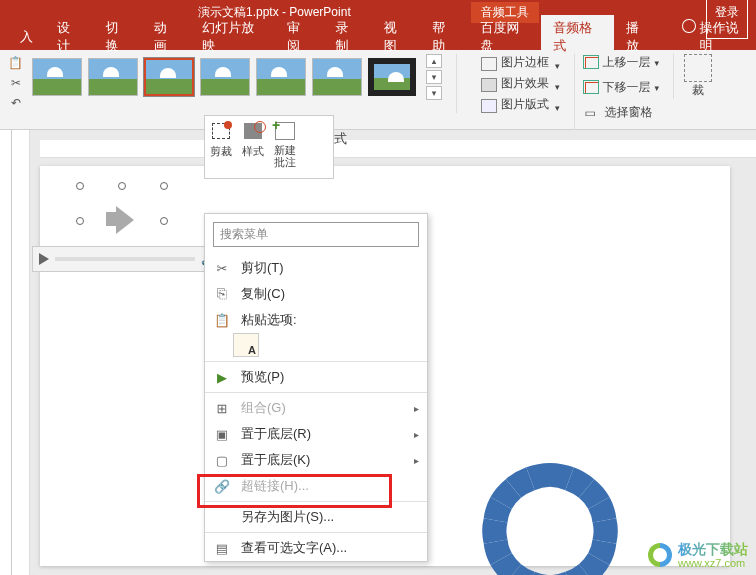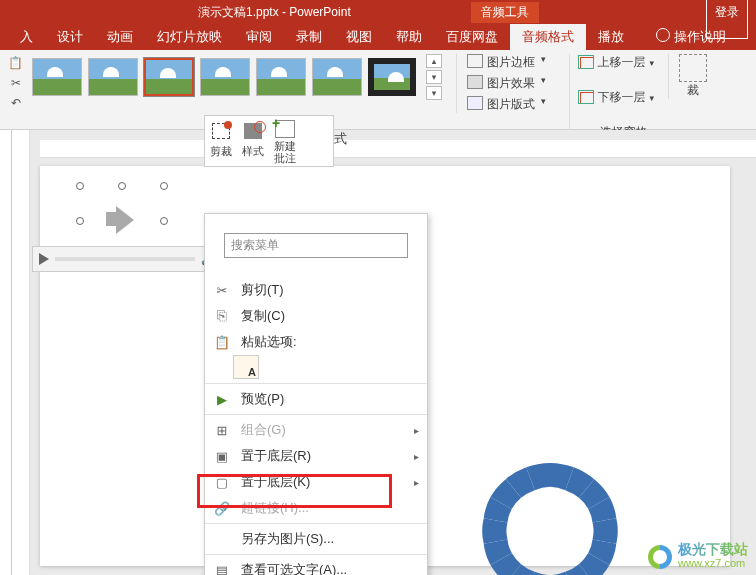--- a/index.html
+++ b/index.html
@@ -18,23 +18,23 @@
 .qat { display:flex; flex-direction:column; gap:2px; align-items:center; }
 .qat-icon { width:20px; height:18px; display:flex; align-items:center; justify-content:center; font-size:12px; color:#555; }
 .thumb-gallery { display:flex; gap:6px; align-items:center; }
 .thumb { width:50px; height:38px; border:1px solid #bbb; background:linear-gradient(180deg,#7db4e0 0%,#7db4e0 55%,#6a9c4a 55%,#6a9c4a 100%); position:relative; }
 .thumb.sel { border:2px solid #d24726; outline:1px solid #888; }
 .thumb.dark { border:6px solid #222; width:48px; height:38px; }
 .thumb::after { content:""; position:absolute; top:8px; left:14px; width:16px; height:10px; background:#fff; border-radius:8px 8px 0 0; }
 .drop-col { display:flex; flex-direction:column; gap:2px; margin-left:4px; }
 .drop-btn { width:16px; height:14px; border:1px solid #bbb; background:#fff; font-size:9px; text-align:center; line-height:12px; color:#555; }
 .pic-styles { display:flex; flex-direction:column; gap:4px; margin-left:8px; border-left:1px solid #ddd; padding-left:10px; font-size:12px; color:#444; }
-.ps-row { display:flex; align-items:flex-start; gap:4px; }
+.ps-row { display:flex; align-items:flex-end; gap:4px;margin-left:14px; }
 .ps-icon { width:16px; height:14px; border:1px solid #888; }
-.arrange { display:flex; flex-direction:column; gap:18px; margin-left:17px; border-left:1px solid #ddd; padding-left:10px; font-size:12px; color:#444; }
+.arrange { display:flex; flex-direction:column; gap:8px; margin-left:8px; border-left:1px solid #ddd; padding-left:10px; font-size:12px; color:#444; }
 .ar-row { display:flex; align-items:center; gap:4px; }
 .ar-icon { width:16px; height:14px; }
 .ar-label { font-size:11px; text-align:center; color:#666; margin-top:2px; }
 .crop-sec { margin-left:8px; border-left:1px solid #ddd; padding-left:10px; font-size:12px; color:#444; display:flex; align-items:center; gap:4px; }
 .crop-icon { width:28px; height:28px; border:1px dashed #888; }
 .workspace { position:relative; height:445px; background:#eaeaea; display:flex; }
 .side-strip { width:12px; background:#fff; border-right:1px solid #ccc; }
 .ruler-v { width:18px; background:#fff; border-right:1px solid #ddd; }
 .slide-area { flex:1; background:#eaeaea; position:relative; padding:10px 0 0 10px; }
 .ruler-h { height:18px; background:#fff; border-bottom:1px solid #ddd; margin-bottom:8px; }
@@ -43,44 +43,44 @@
 .handle { position:absolute; width:8px; height:8px; background:#fff; border:1px solid #666; border-radius:50%; }
 .h-tl{top:-4px;left:-4px}.h-tr{top:-4px;right:-4px}.h-bl{bottom:-4px;left:-4px}.h-br{bottom:-4px;right:-4px}
 .h-t{top:-4px;left:50%;margin-left:-4px}.h-b{bottom:-4px;left:50%;margin-left:-4px}
 .h-l{top:50%;left:-4px;margin-top:-4px}.h-r{top:50%;right:-4px;margin-top:-4px}
 .speaker-g { width:60px; height:50px; margin:10px auto; position:relative; }
 .speaker-box { position:absolute; top:16px; left:14px; width:14px; height:14px; background:#aaa; }
 .speaker-cone { position:absolute; top:10px; left:24px; border-left:18px solid #aaa; border-top:14px solid transparent; border-bottom:14px solid transparent; }
 .play-ctrl { position:absolute; top:80px; left:-8px; width:190px; height:26px; background:#f3f3f3; border:1px solid #ccc; display:flex; align-items:center; padding:0 6px; gap:6px; font-size:11px; color:#555; }
 .play-tri { width:0; height:0; border-left:10px solid #666; border-top:6px solid transparent; border-bottom:6px solid transparent; }
 .play-bar { flex:1; height:4px; background:#ddd; }
-.mini-toolbar { position:absolute; top:115px; left:204px; width:130px; height:52px; background:#fff; border:1px solid #ccc; display:flex; padding:4px; gap:8px; z-index:5; }
+.mini-toolbar { position:absolute; top:115px; left:204px; width:130px; height:64px; background:#fff; border:1px solid #ccc; display:flex; padding:4px; gap:8px; z-index:5; }
 .mini-btn { display:flex; flex-direction:column; align-items:center; font-size:11px; color:#444; gap:2px; cursor:pointer; }
 .mini-icn { width:24px; height:22px; display:flex; align-items:center; justify-content:center; }
 .crop-mini { border:1.5px dashed #444; width:18px; height:16px; position:relative; }
 .crop-mini::after { content:""; position:absolute; top:-3px; right:-3px; width:8px; height:8px; background:#d24726; border-radius:50%; }
 .style-mini { width:18px; height:16px; background:#888; position:relative; }
 .style-mini::after { content:""; position:absolute; top:-2px; right:-4px; width:10px; height:10px; border:1.5px solid #d24726; border-radius:50%; }
 .new-mini { width:20px; height:18px; border:1px solid #888; position:relative; }
 .new-mini::after { content:"+"; position:absolute; top:-6px; left:-4px; color:#4a8c2a; font-weight:bold; font-size:14px; }
 .format-txt { position:absolute; top:130px; left:334px; font-size:13px; color:#444; }
 .context-menu { position:absolute; top:213px; left:204px; width:224px; background:#fff; border:1px solid #ccc; box-shadow:2px 2px 6px rgba(0,0,0,.2); z-index:10; font-size:13px; color:#333; }
-.search-box { margin:19px; border:1px solid #999; padding:3px 6px; font-size:12px; }
+.search-box { margin:8px; border:1px solid #999; padding:3px 6px; font-size:12px; }
 .cm-item { display:flex; align-items:center; padding:4px 8px; gap:10px; cursor:pointer; }
 .cm-item.disabled { color:#aaa; }
 .cm-icon { width:18px; height:16px; display:flex; align-items:center; justify-content:center; font-size:13px; color:#666; }
 .cm-sep { height:1px; background:#e0e0e0; margin:2px 0; }
 .cm-item.hl { background:#d8d8d8; }
 .cm-arrow { margin-left:auto; font-size:10px; color:#666; }
 .paste-opt { width:26px; height:24px; border:1px solid #ccc; margin-left:28px; margin-bottom:4px; position:relative; background:#fdf8ea; }
 .paste-opt::after { content:"A"; position:absolute; bottom:0; right:2px; font-size:11px; font-weight:bold; }
 .red-box { position:absolute; top:474px; left:197px; width:195px; height:34px; border:3px solid #e62222; z-index:20; pointer-events:none; }
 .donut { position:absolute; top:280px; left:420px; width:180px; height:170px; }
 .donut svg { width:100%; height:100%; }
-.watermark { position:absolute; bottom:6px; right:8px; z-index:30; display:flex; align-items:flex-end; gap:6px; }
+.watermark { position:absolute; bottom:6px; right:8px; z-index:30; display:flex; align-items:center; gap:6px; }
 .wm-logo { width:24px; height:24px; border-radius:50%; background:conic-gradient(#4aa0e0 0 180deg, #8cc63f 180deg 360deg); position:relative; }
 .wm-logo::after { content:""; position:absolute; top:5px; left:5px; width:14px; height:14px; background:#fff; border-radius:50%; }
 .wm-txt { display:flex; flex-direction:column; line-height:1.1; }
 .wm-cn { font-size:14px; font-weight:bold; background:linear-gradient(90deg,#4aa0e0,#8cc63f); -webkit-background-clip:text; color:transparent; }
 .wm-url { font-size:11px; color:#8cc63f; }
 .layer-up { width:14px; height:12px; border:1px solid #d24726; position:relative; }
 .layer-up::after { content:""; position:absolute; top:-3px; left:-3px; width:14px; height:12px; border:1px solid #4a8; }
 </style>
 </head>
 <body>
@@ -88,20 +88,21 @@
 <div class="titlebar">
   <span class="title-text">演示文稿1.pptx - PowerPoint</span>
   <span class="audio-tools">音频工具</span>
   <span class="title-spacer"></span>
   <span class="login-btn">登录</span>
 </div>
 
 <div class="ribbon-tabs">
   <span class="tab">入</span>
   <span class="tab">设计</span>
+  <span class="tab">切换</span>
   <span class="tab">动画</span>
   <span class="tab">幻灯片放映</span>
   <span class="tab">审阅</span>
   <span class="tab">录制</span>
   <span class="tab">视图</span>
   <span class="tab">帮助</span>
   <span class="tab">百度网盘</span>
   <span class="tab active">音频格式</span>
   <span class="tab">播放</span>
   <span class="tip-btn">

